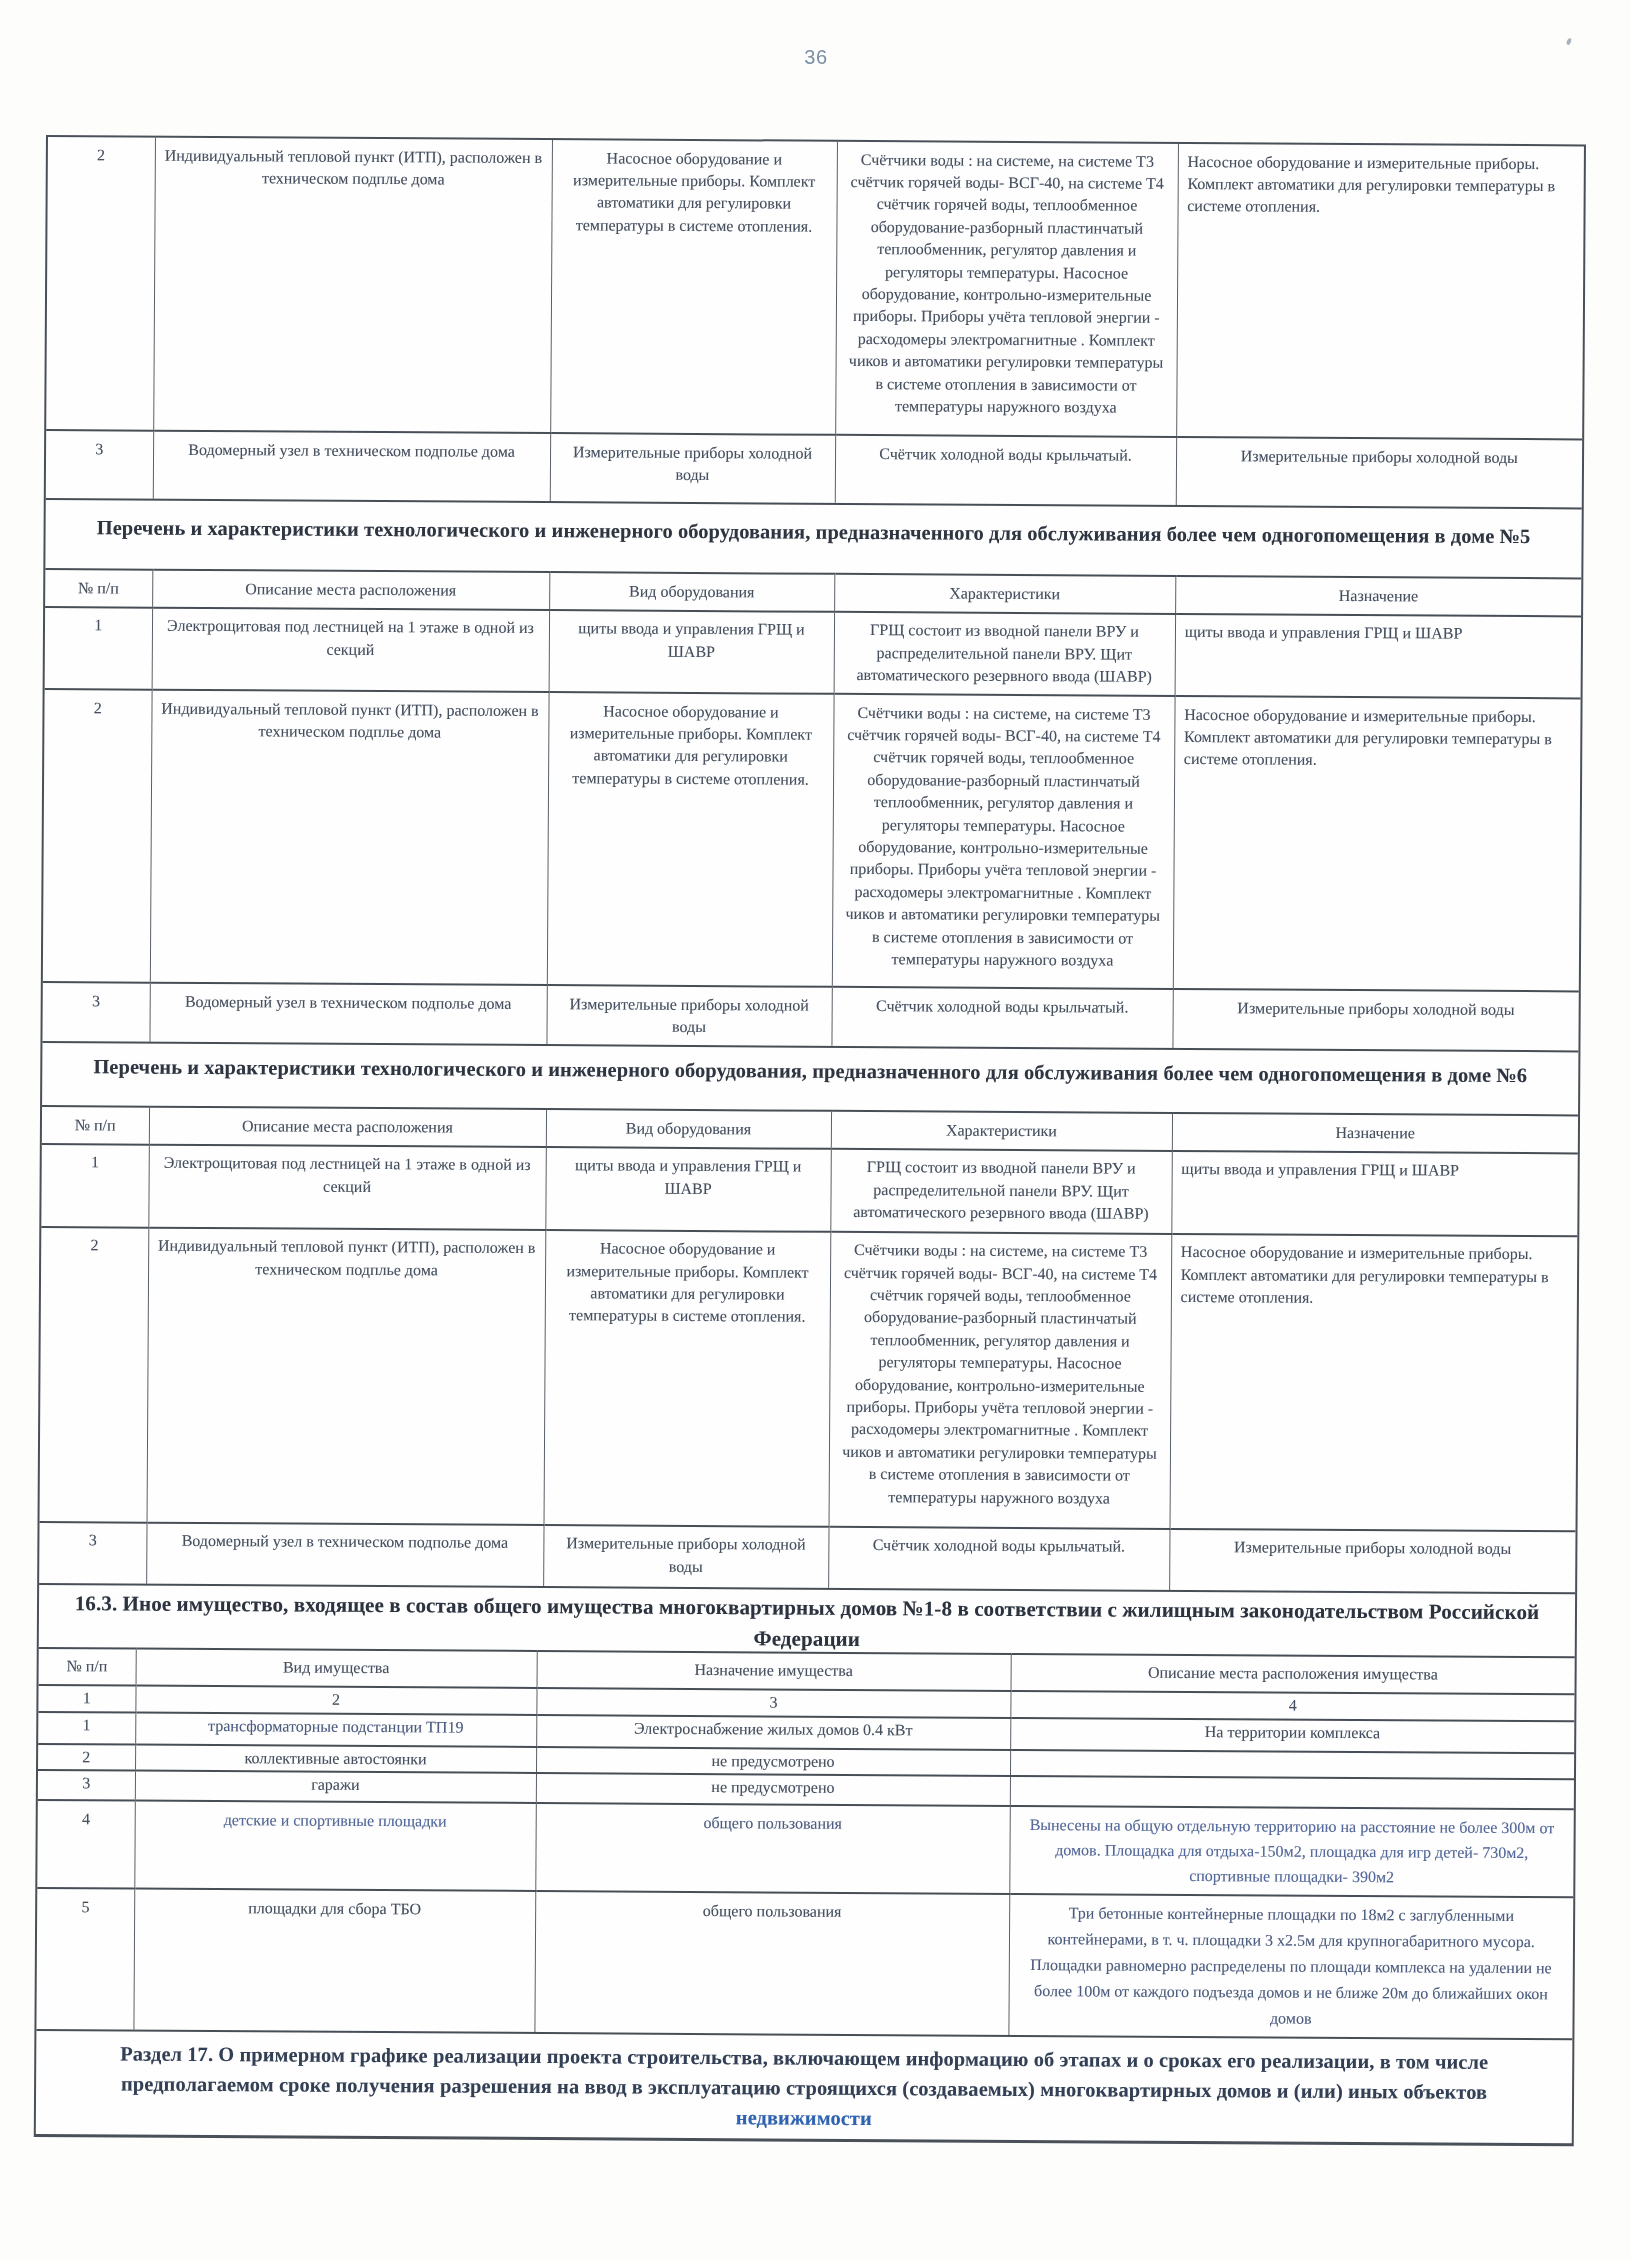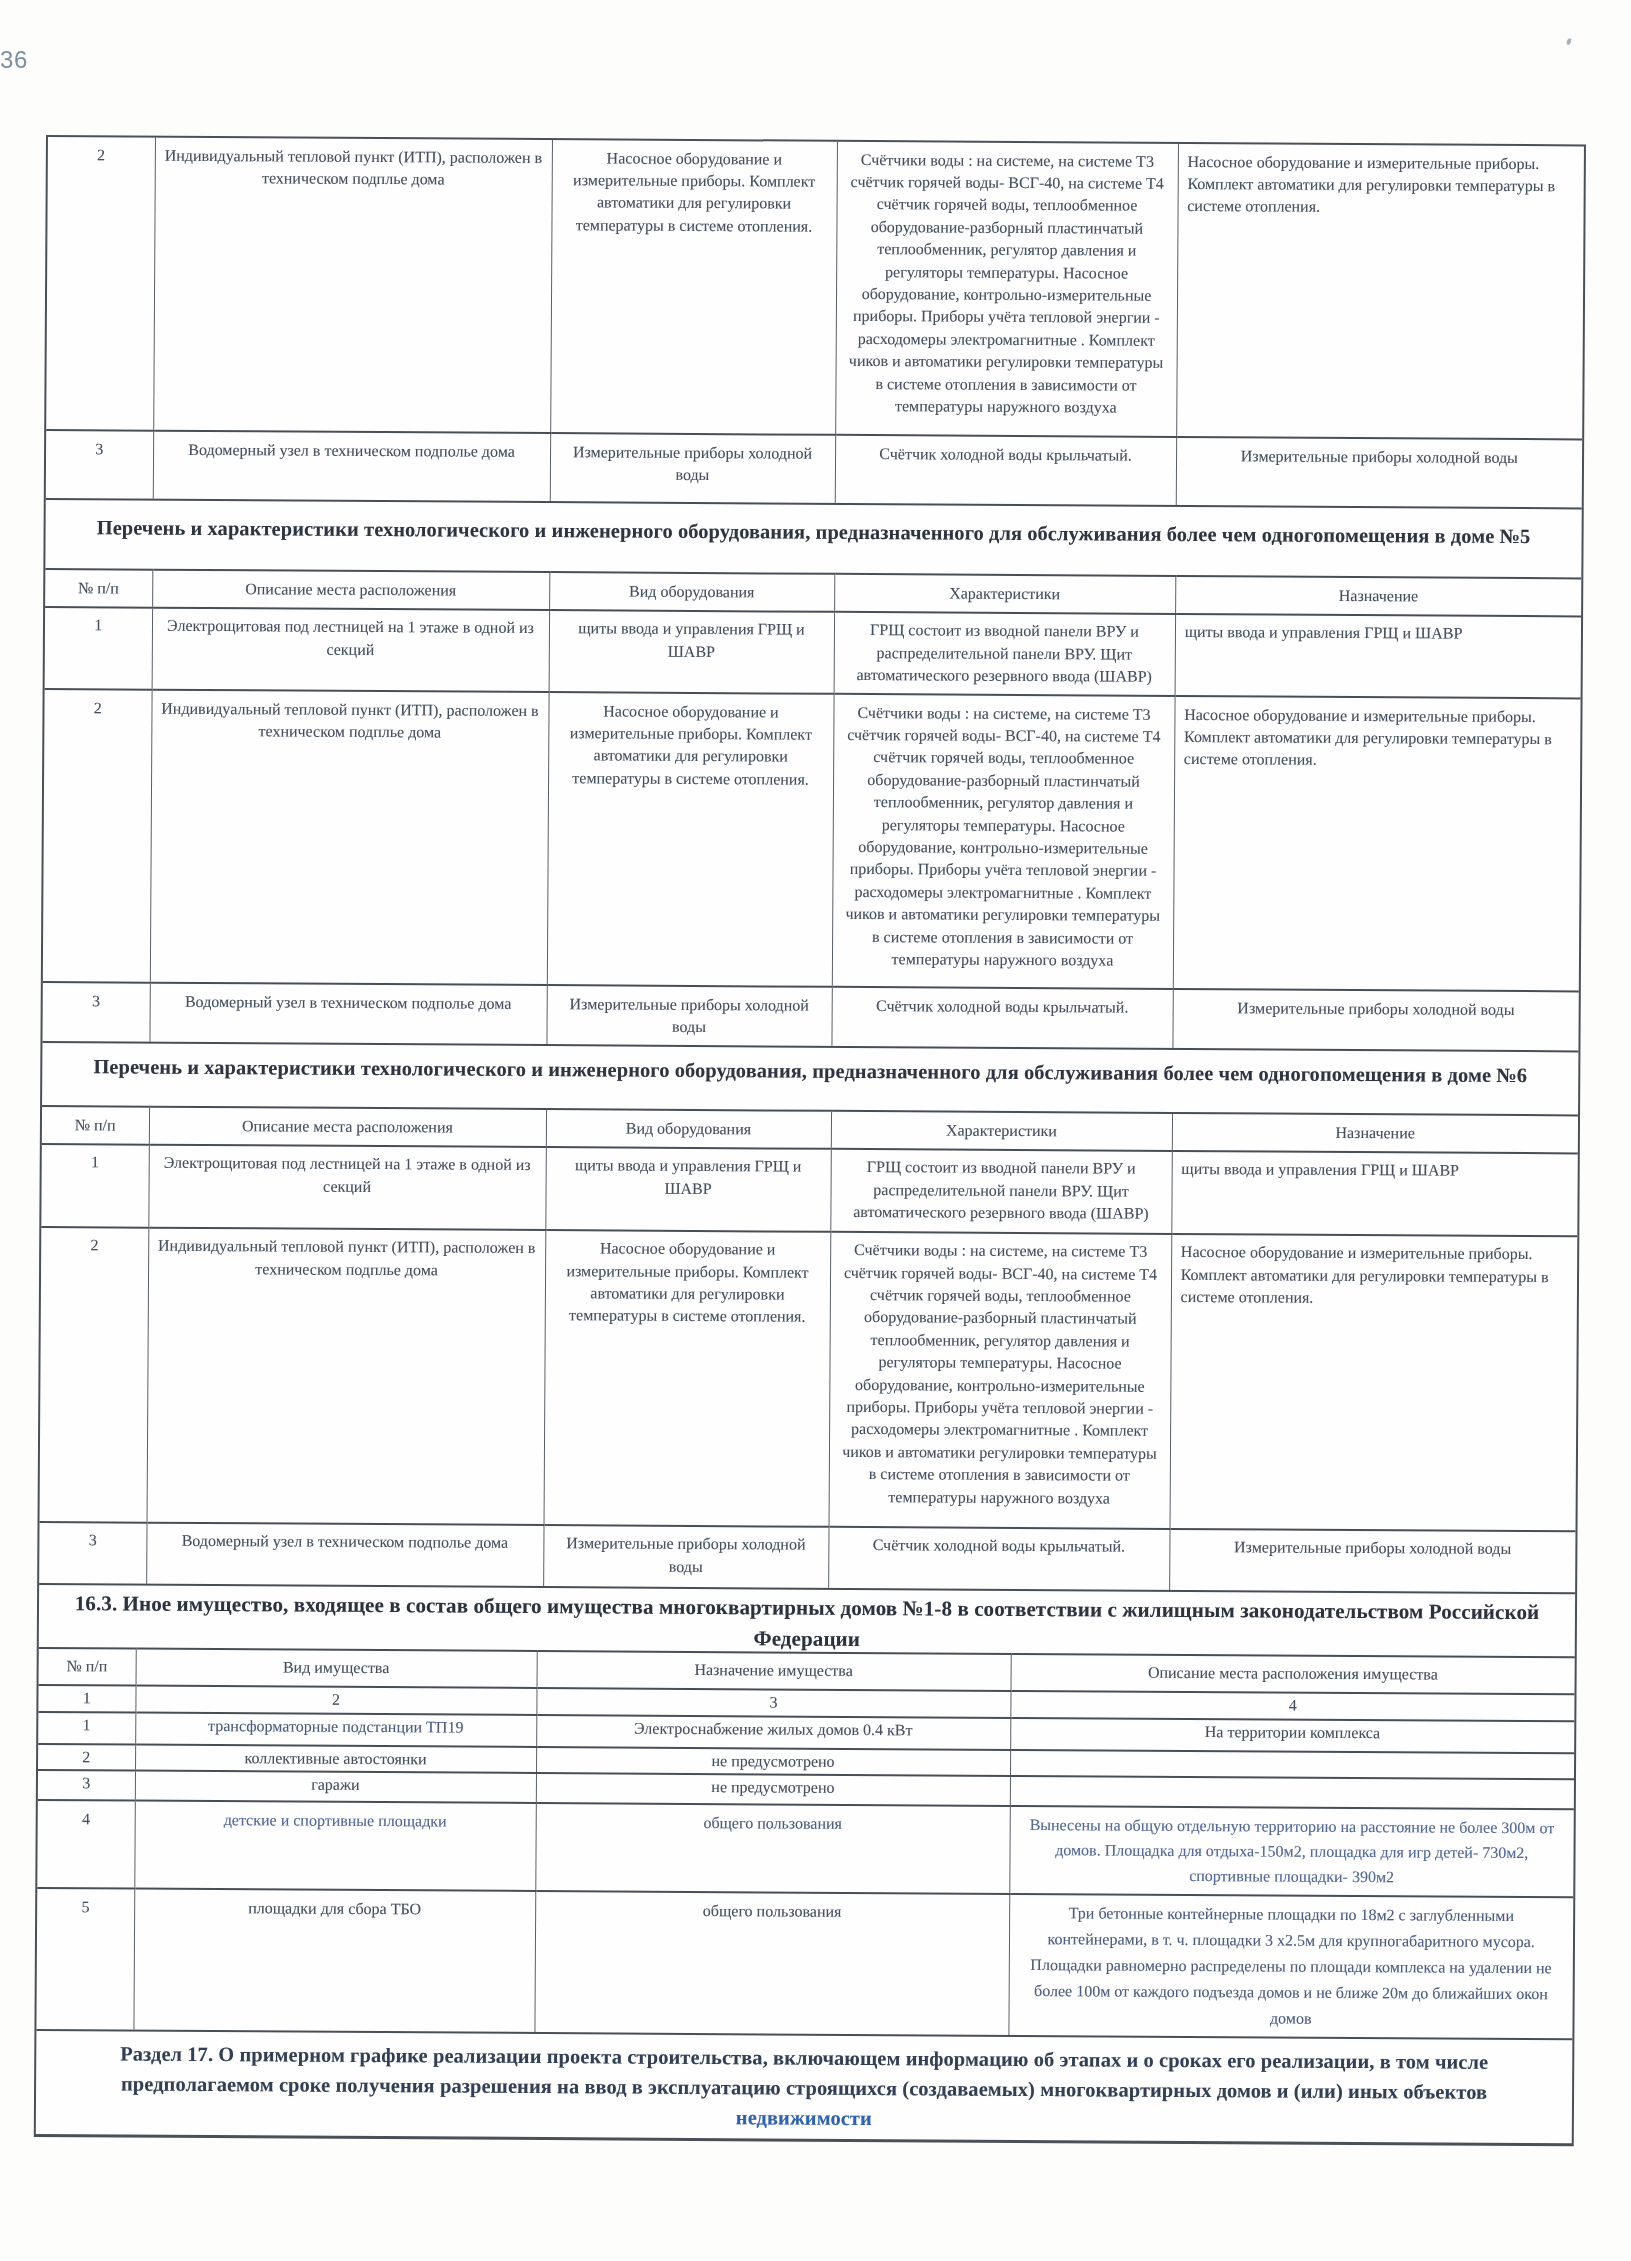--- a/index.html
+++ b/index.html
@@ -3,23 +3,23 @@
 <meta charset="utf-8">
 <style>
   html,body{margin:0;padding:0;}
   body{
     width:1632px;height:2261px;position:relative;overflow:hidden;
     background:#fdfdfc;
     font-family:"Liberation Serif","DejaVu Serif",serif;
     color:#454f5e;
   }
   .page-number{
-    position:absolute;top:46px;left:0;width:100%;text-align:left;
+    position:absolute;top:46px;left:0;width:100%;text-align:center;
     font-family:"Liberation Sans","DejaVu Sans",sans-serif;
-    font-size:24px;color:#7b8ea3;letter-spacing:0.7px;
+    font-size:20px;color:#7b8ea3;letter-spacing:0.7px;
   }
   .speck{position:absolute;top:38px;right:61px;width:4px;height:6.6px;border-radius:60% 40% 50% 50%;background:#aab2bb;transform:rotate(20deg);}
   .frame{
     position:absolute;left:46px;top:135px;width:1540px;
     border:2px solid #4a5058;border-top-width:2.6px;border-bottom-width:3.3px;
     background:#fefefe;
     transform:rotate(0.35deg);transform-origin:0 0;
     text-shadow:0 0 0.7px rgba(86,96,112,0.38);
     box-sizing:border-box;
   }

